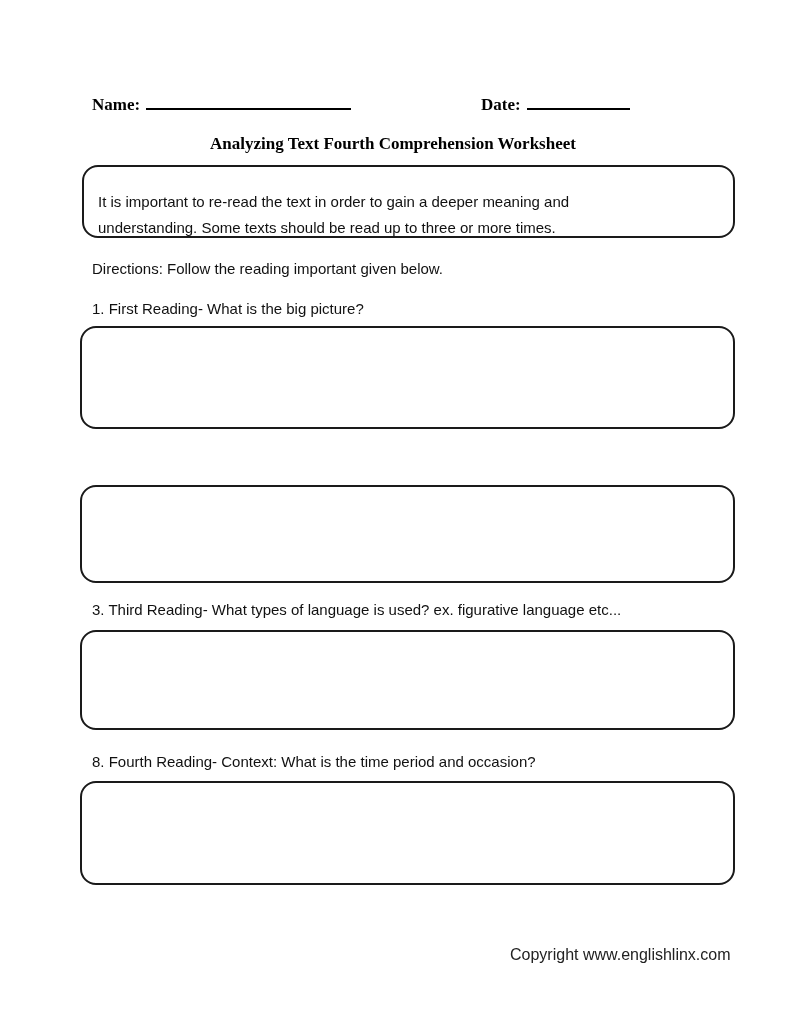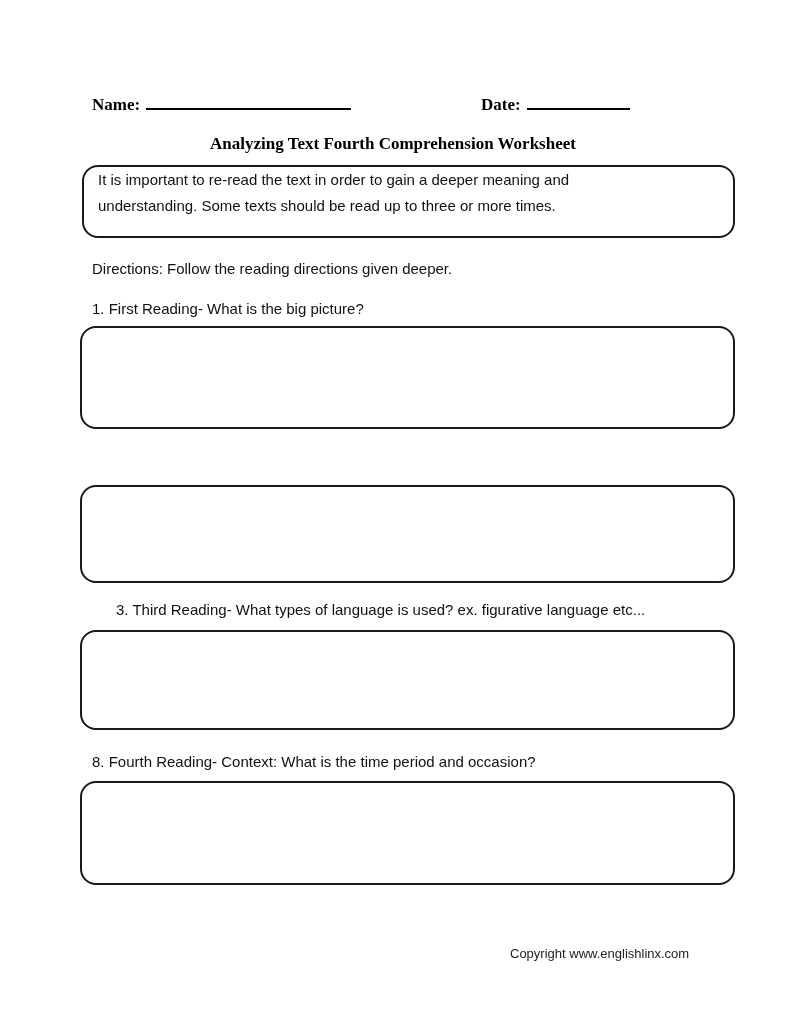--- a/index.html
+++ b/index.html
@@ -44,21 +44,21 @@
   }
   
   .intro-box {
     position: absolute;
     top: 165px;
     left: 82px;
     width: 653px;
     height: 73px;
     border: 2px solid #1a1a1a;
     border-radius: 16px;
-    padding: 0 14px 0 14px;
+    padding: 22px 14px 0 14px;
   }
   .intro-box p {
     font-size: 15px;
     line-height: 26px;
     max-width: 560px;
     color: #111;
   }
   
   .directions {
     position: absolute;
@@ -82,21 +82,21 @@
     border-radius: 16px;
     background: #ffffff;
     font-size: 15px;
     padding: 10px 14px;
     color: #111;
   }
   .footer {
     position: absolute;
     top: 946px;
     left: 510px;
-    font-size: 13px;
+    font-size: 16px;
     color: #222;
   }
 </style>
 </head>
 <body>
 
 <div class="page">
 
   <div class="name-row">
     <span class="hdr-label">Name:</span><span class="fill-line" style="width:205px;"></span>
@@ -104,28 +104,28 @@
       <span class="hdr-label">Date:</span><span class="fill-line" style="width:103px;"></span>
     </span>
   </div>
 
   <div class="title">Analyzing Text Fourth Comprehension Worksheet</div>
 
   <div class="intro-box">
     <p>It is important to re-read the text in order to gain a deeper meaning and understanding. Some texts should be read up to three or more times.</p>
   </div>
 
-  <div class="directions" style="top:260px;">Directions: Follow the reading directions given deeper.</div>
+  <div class="directions" style="top:260px;">Directions: Follow the reading important given below.</div>
 
   <div class="q-label" style="top:300px;">1. First Reading- What is the big picture?</div>
   <div class="answer-box" style="top:326px; height:103px;"></div>
 
   <div class="answer-box" style="top:485px; height:98px;"></div>
 
-  <div class="q-label" style="top:601px;margin-left:24px;">3. Third Reading- What types of language is used? ex. figurative language etc...</div>
+  <div class="q-label" style="top:601px;">3. Third Reading- What types of language is used? ex. figurative language etc...</div>
   <div class="answer-box" style="top:630px; height:100px;"></div>
 
   <div class="q-label" style="top:753px;">8. Fourth Reading- Context: What is the time period and occasion?</div>
   <div class="answer-box" style="top:781px; height:104px;"></div>
 
   <div class="footer">Copyright www.englishlinx.com</div>
 
 </div>
 
 </body></html>

